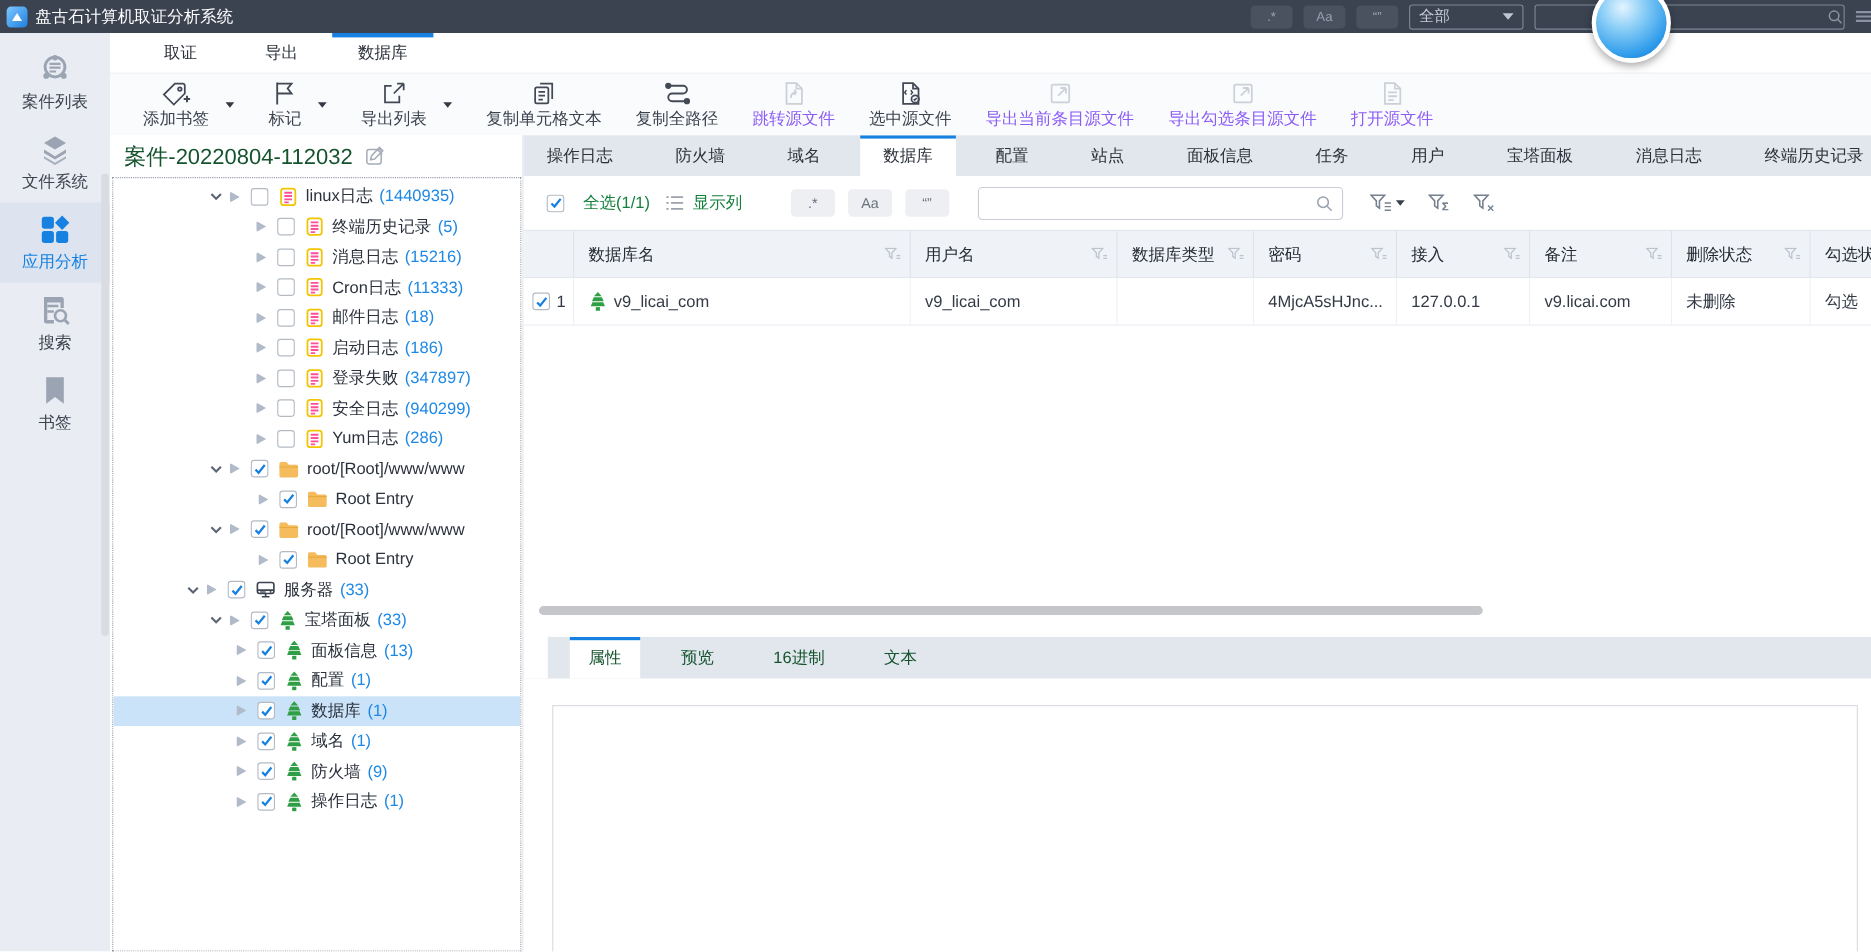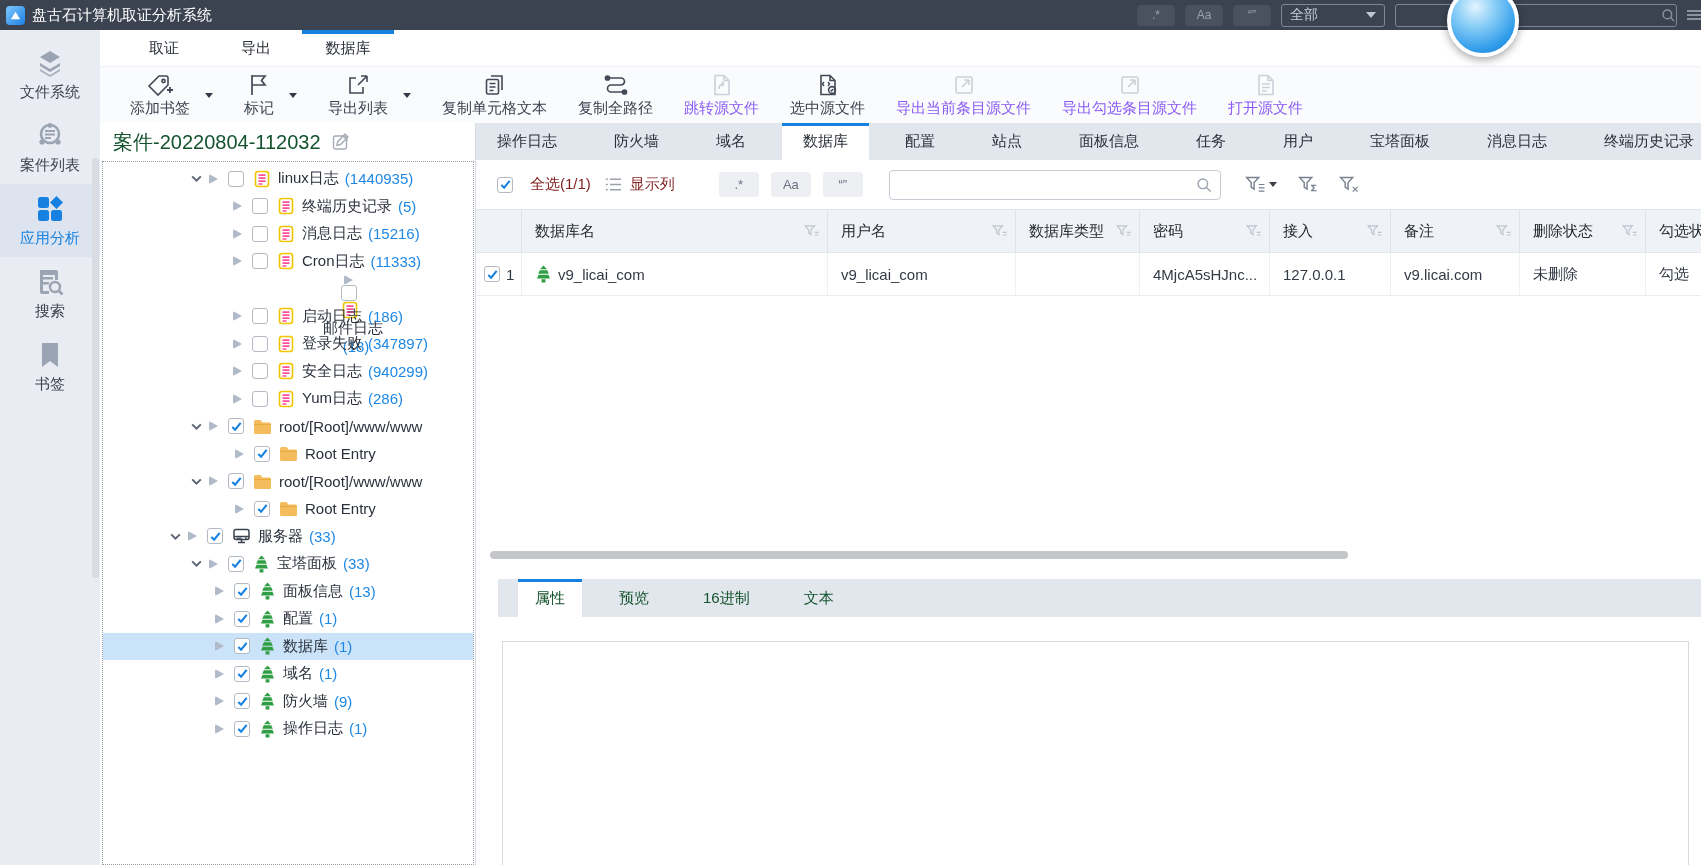--- a/index.html
+++ b/index.html
@@ -68,21 +68,21 @@
   .tcount{color:#1e88e5;margin-left:6px}
 
   
   .right-panel{flex:1;position:relative;background:#fff;min-width:0}
   .rtabs{height:37px;background:#e2e6ed;display:flex;gap:15px;overflow:hidden}
   .rtab{padding:0 21px;display:flex;align-items:center;font-size:15px;color:#2b303a;position:relative;white-space:nowrap;flex:none}
   .rtab.active{background:#fff}
   .rtab.active::before{content:"";position:absolute;left:0;right:0;top:0;height:3px;background:#1681e0}
 
   .controls{height:49px;display:flex;align-items:center;padding-left:21px}
-  .ctl-label{font-size:15px;color:#7f1d1d;margin-left:8px}
+  .ctl-label{font-size:15px;color:#15803d;margin-left:8px}
   .sbtn{min-width:30px;height:25px;background:#edeff3;border-radius:4px;display:flex;align-items:center;justify-content:center;
         font-size:13px;color:#697080;padding:0 5px;margin-left:12px}
   .sbtn.first{margin-left:44px}
   .search{width:332px;height:30px;border:1px solid #c8cdd5;border-radius:4px;display:flex;align-items:center;
           margin-left:26px;box-sizing:border-box}
   .search input{flex:1;border:0;outline:0;padding:0 9px;font:14px "Liberation Sans",sans-serif;min-width:0;background:transparent;color:#333}
   .search .ic{padding-right:8px;color:#9aa2ae}
   .funnels{display:flex;align-items:center;gap:21px;margin-left:24px;color:#77808f}
   .fbtn{display:flex;align-items:center;gap:4px}
   .fbtn .caret{width:0;height:0;border-left:4.5px solid transparent;border-right:4.5px solid transparent;border-top:5.5px solid #3a414c}
@@ -141,38 +141,38 @@
     </span>
   </div>
 </div>
 <div class="orb"></div>
 
 <nav class="sidebar">
   <div id="side-items">
       <div class="side-item">
         <span class="ic">
           <svg width="30" height="30" viewBox="0 0 30 30" fill="currentColor">
-            <path d="M15 3l10 6-10 6L5 9z"></path>
-            <path d="M5 15l10 6 10-6v3l-10 6-10-6z"></path>
-            <path d="M5 21l10 6 10-6v2l-10 6-10-6z" opacity="0.85"></path>
-          </svg>
-        </span>
-        <span class="side-label">文件系统</span>
-      </div>
-      <div class="side-item">
-        <span class="ic">
-          <svg width="30" height="30" viewBox="0 0 30 30" fill="currentColor">
             <circle cx="15" cy="13" r="9" fill="none" stroke="currentColor" stroke-width="2.6"></circle>
             <path d="M10 10h10M10 13.5h10M10 17h6" stroke="currentColor" stroke-width="2"></path>
             <circle cx="7" cy="21" r="2.6"></circle>
             <circle cx="23" cy="21" r="2.6"></circle>
             <circle cx="15" cy="4.5" r="2.4"></circle>
           </svg>
         </span>
         <span class="side-label">案件列表</span>
+      </div>
+      <div class="side-item">
+        <span class="ic">
+          <svg width="30" height="30" viewBox="0 0 30 30" fill="currentColor">
+            <path d="M15 3l10 6-10 6L5 9z"></path>
+            <path d="M5 15l10 6 10-6v3l-10 6-10-6z"></path>
+            <path d="M5 21l10 6 10-6v2l-10 6-10-6z" opacity="0.85"></path>
+          </svg>
+        </span>
+        <span class="side-label">文件系统</span>
       </div>
       <div class="side-item active">
         <span class="ic">
           <svg width="30" height="30" viewBox="0 0 30 30" fill="currentColor">
             <rect x="3" y="3" width="11" height="11" rx="2.5"></rect>
             <rect x="3" y="16" width="11" height="11" rx="2.5"></rect>
             <rect x="16" y="16" width="11" height="11" rx="2.5"></rect>
             <path d="M21.5 2 L28 8.5 21.5 15 15 8.5z"></path>
           </svg>
         </span>
@@ -398,21 +398,21 @@
             <span class="tcheck"></span>
             <span class="ic ticon">
               <svg width="18" height="18" viewBox="0 0 18 18">
                 <rect x="2.5" y="1.5" width="13" height="15" rx="2.5" fill="#fff" stroke="#f2c500" stroke-width="1.6"></rect>
                 <path d="M5.5 5.2h7M5.5 8.2h7M5.5 11.2h7M5.5 14h4" stroke="#ff4f9a" stroke-width="1.7"></path>
               </svg>
             </span>
             <span class="tlabel">Cron日志</span>
             <span class="tcount">(11333)</span>
           </div>
-          <div class="trow" style="padding-left: 130px; flex-direction: column;">
+          <div class="trow" style="padding-left: 130px;">
             <span class="ttri"></span>
             <span class="tcheck"></span>
             <span class="ic ticon">
               <svg width="18" height="18" viewBox="0 0 18 18">
                 <rect x="2.5" y="1.5" width="13" height="15" rx="2.5" fill="#fff" stroke="#f2c500" stroke-width="1.6"></rect>
                 <path d="M5.5 5.2h7M5.5 8.2h7M5.5 11.2h7M5.5 14h4" stroke="#ff4f9a" stroke-width="1.7"></path>
               </svg>
             </span>
             <span class="tlabel">邮件日志</span>
             <span class="tcount">(18)</span>

